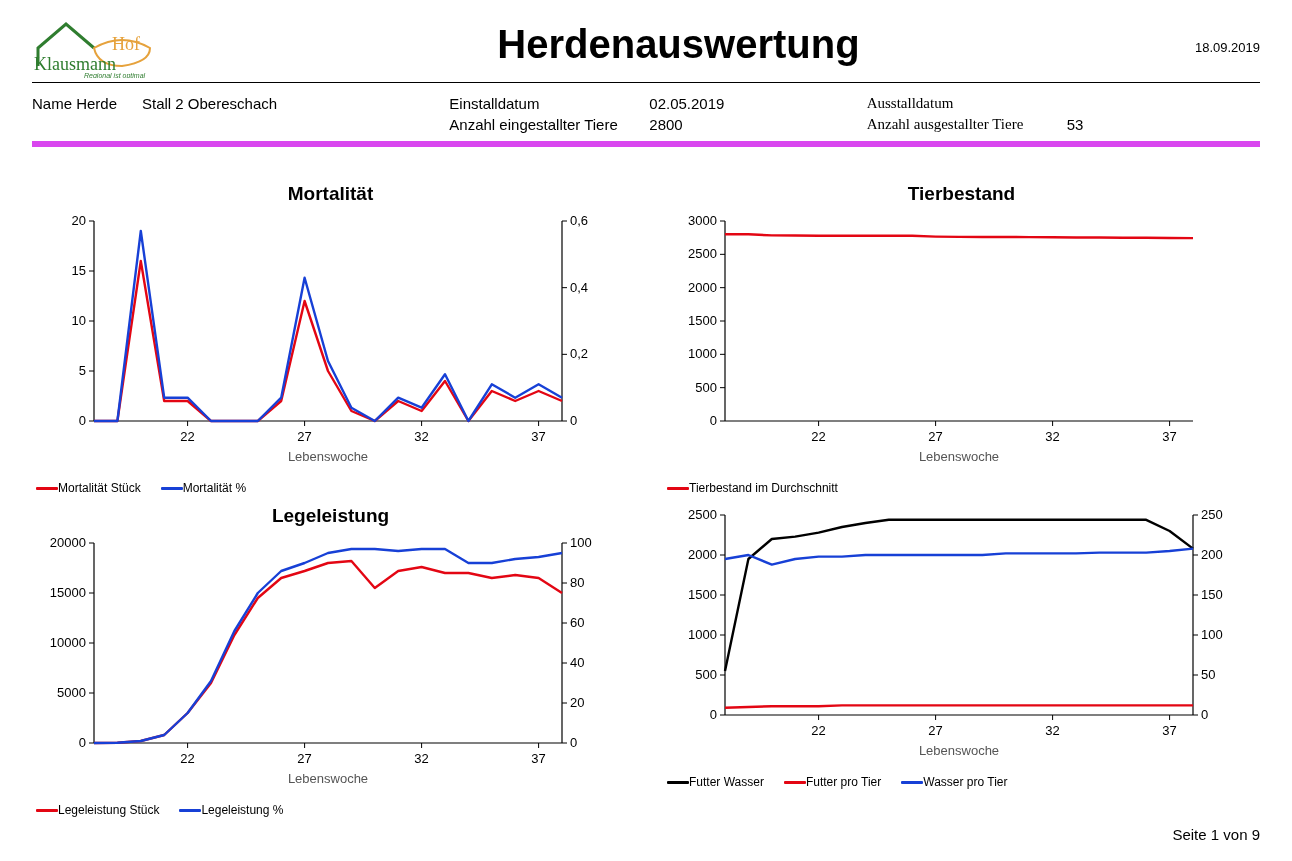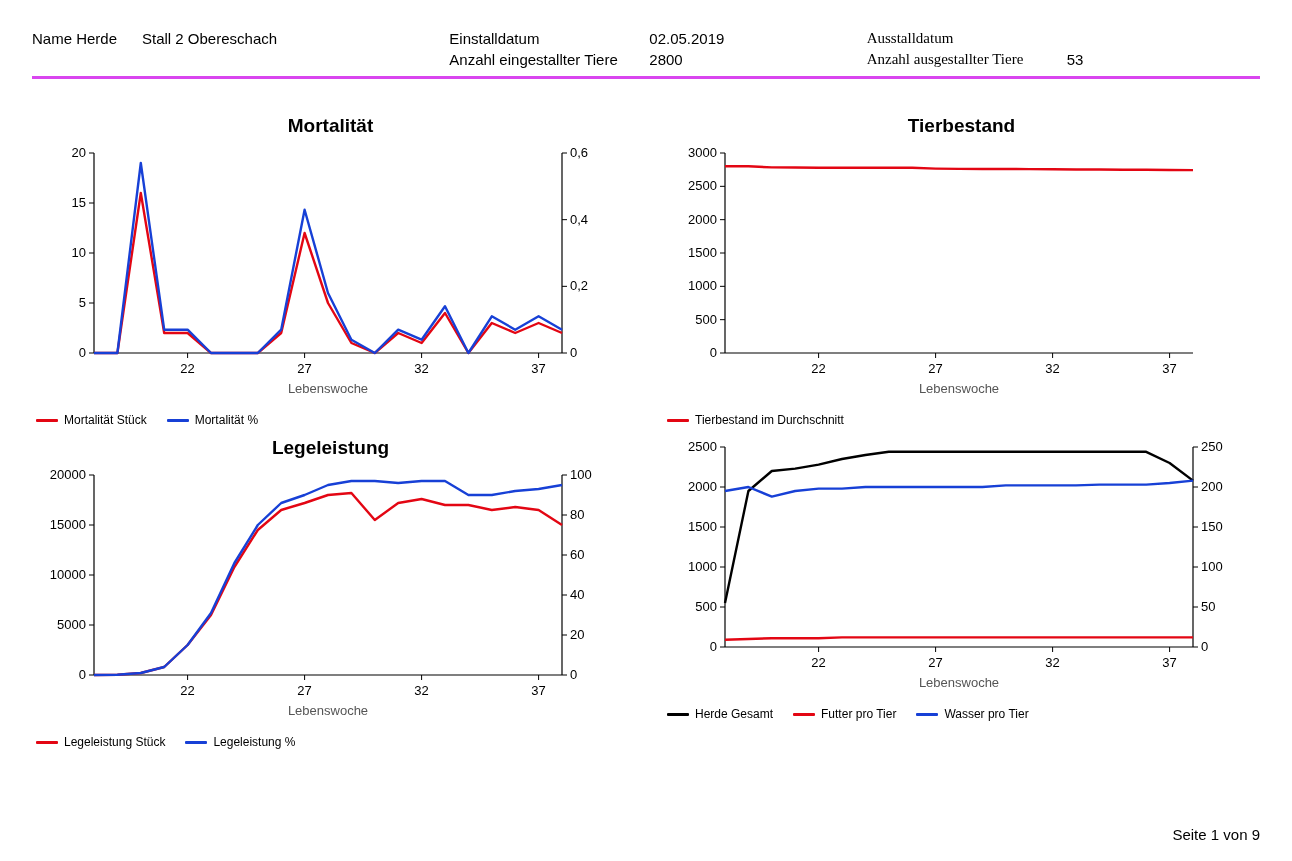--- a/index.html
+++ b/index.html
@@ -1,40 +1,53 @@
 <!DOCTYPE html>
 <html><head>
 <meta charset="utf-8">
 <style>
   html,body{margin:0;padding:0;background:#f5f5f5;font-family:Helvetica,Arial,sans-serif;color:#000;}
   .page{width:1292px;height:861px;background:#fff;position:relative;box-sizing:border-box;padding:18px 32px 0 32px;}
   .header{display:flex;align-items:flex-start;justify-content:space-between;border-bottom:1px solid #000;padding-bottom:4px;}
   .logo{width:130px;height:60px;}
   .title{flex:1;text-align:center;font-size:40px;font-weight:bold;margin-top:4px;}
   .date{font-size:13px;padding-top:22px;}
-  .meta{display:grid;grid-template-columns:1fr 1fr 1fr;column-gap:24px;font-size:15px;padding:8px 0 4px 0;border-bottom:3px solid #d946ef;}
+  .meta{display:grid;grid-template-columns:1fr 1fr 1fr;column-gap:24px;font-size:15px;padding:8px 0 4px 0;border-bottom:6px solid #d946ef;}
   .meta-row{display:flex;gap:10px;margin:4px 0;}
   .meta-label{min-width:100px;}
   .meta .col2 .meta-label{min-width:190px;}
   .meta .col3 .meta-label{min-width:190px;font-family:Liberation Serif, serif;}
   .charts{display:grid;grid-template-columns:1fr 1fr;grid-template-rows:1fr 1fr;gap:10px 34px;margin-top:36px;}
   .chart-cell{}
   .chart-title{text-align:center;font-size:19px;font-weight:bold;margin-bottom:6px;}
   .legend{display:flex;flex-wrap:wrap;gap:20px;font-size:12px;margin-top:10px;padding-left:4px;}
-  .legend-item{display:flex;align-items:center;gap:6px;}
+  .legend-item{display:flex;align-items:center;}
   .legend-swatch{width:22px;height:3px;border-radius:1px;}
   .footer{position:absolute;right:32px;bottom:18px;font-size:15px;}
   svg{display:block;}
   .axis-label{font-size:13px;fill:#555;}
   .tick-label{font-size:13px;fill:#000;}
 </style>
 </head>
 <body>
 
 <div class="page">
+  <div class="header">
+    <div class="logo">
+      <svg viewBox="0 0 130 60" width="130" height="60">
+        <polyline points="6,48 6,30 34,6 62,30" fill="none" stroke="#2f7d2f" stroke-width="3"></polyline>
+        <path d="M62 30 Q90 14 118 30 Q118 44 90 48 Q66 48 62 30 Z" fill="none" stroke="#e6a23c" stroke-width="2"></path>
+        <text x="80" y="32" font-size="18" fill="#e6a23c" font-family="serif">Hof</text>
+        <text x="2" y="52" font-size="18" fill="#2f7d2f" font-family="Georgia,serif">Klausmann</text>
+        <text x="52" y="60" font-size="7" fill="#2f7d2f" font-style="italic">Regional ist optimal</text>
+      </svg>
+    </div>
+    <div class="title">Herdenauswertung</div>
+    <div class="date">18.09.2019</div>
+  </div>
 
   <div class="meta">
     <div class="col1">
       <div class="meta-row">
         <span class="meta-label">Name Herde</span>
         <span>Stall 2 Obereschach</span>
       </div>
     </div>
     <div class="col2">
       <div class="meta-row">
@@ -232,21 +245,21 @@
           <line x1="506.59999999999997" y1="210" x2="506.59999999999997" y2="215" stroke="#000"></line>
           <text x="506.59999999999997" y="230" text-anchor="middle" class="tick-label">37</text>
           <text x="296" y="250" text-anchor="middle" class="axis-label">Lebenswoche</text>
           <path d="M62.0 166.0 L85.4 54.0 L108.8 34.0 L132.2 31.6 L155.6 27.6 L179.0 22.0 L202.4 18.0 L225.8 14.8 L249.2 14.8 L272.6 14.8 L296.0 14.8 L319.4 14.8 L342.8 14.8 L366.2 14.8 L389.6 14.8 L413.0 14.8 L436.4 14.8 L459.8 14.8 L483.2 14.8 L506.6 26.0 L530.0 43.6 " fill="none" stroke="#000000" stroke-width="2.4" stroke-linejoin="round"></path>
           <path d="M62.0 202.8 L85.4 202.0 L108.8 201.2 L132.2 201.2 L155.6 201.2 L179.0 200.4 L202.4 200.4 L225.8 200.4 L249.2 200.4 L272.6 200.4 L296.0 200.4 L319.4 200.4 L342.8 200.4 L366.2 200.4 L389.6 200.4 L413.0 200.4 L436.4 200.4 L459.8 200.4 L483.2 200.4 L506.6 200.4 L530.0 200.4 " fill="none" stroke="#e30613" stroke-width="2.4" stroke-linejoin="round"></path>
           <path d="M62.0 54.0 L85.4 50.0 L108.8 59.6 L132.2 54.0 L155.6 51.6 L179.0 51.6 L202.4 50.0 L225.8 50.0 L249.2 50.0 L272.6 50.0 L296.0 50.0 L319.4 50.0 L342.8 48.4 L366.2 48.4 L389.6 48.4 L413.0 48.4 L436.4 47.6 L459.8 47.6 L483.2 47.6 L506.6 46.0 L530.0 43.6 " fill="none" stroke="#1740d6" stroke-width="2.4" stroke-linejoin="round"></path>
         </svg>
         <div class="legend">
           <div class="legend-item">
       <span class="legend-swatch" style="background:#000000"></span>
-      <span>Herde Gesamt</span>
+      <span>Futter Wasser</span>
           </div>
           <div class="legend-item">
       <span class="legend-swatch" style="background:#e30613"></span>
       <span>Futter pro Tier</span>
           </div>
           <div class="legend-item">
       <span class="legend-swatch" style="background:#1740d6"></span>
       <span>Wasser pro Tier</span>
           </div>
         </div>

